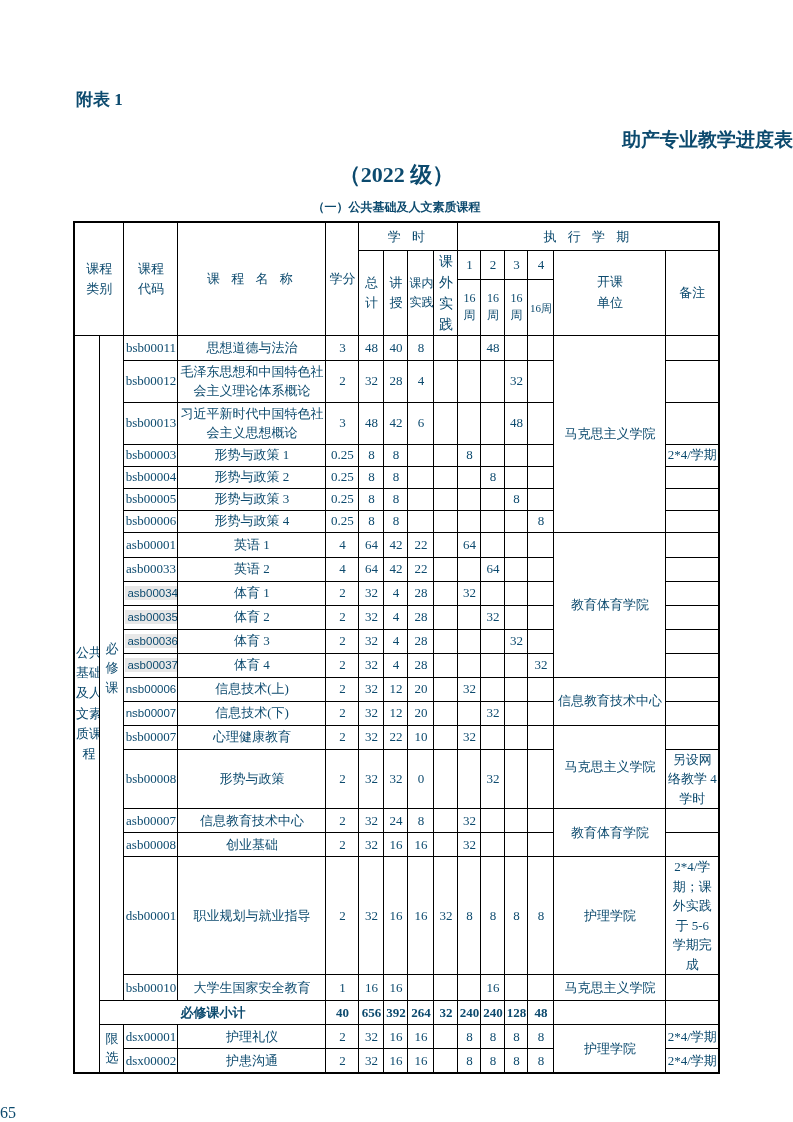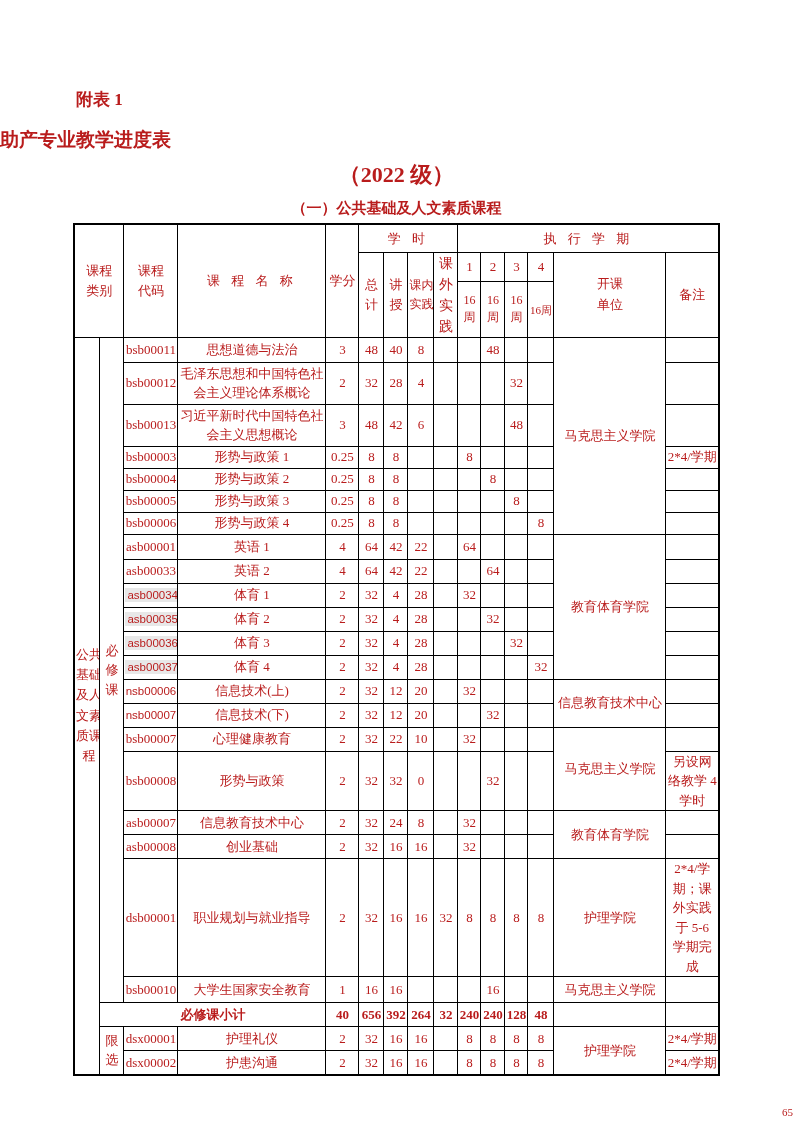--- a/index.html
+++ b/index.html
@@ -2,29 +2,29 @@
 <html><head>
 <meta charset="utf-8">
 <style>
   * { margin:0; padding:0; box-sizing:border-box; }
   html,body { background:#888; }
   .page {
     position:relative;
     width:793px; height:1122px;
     margin:0 auto;
     background:#fff;
-    color:#b91c1c;
+    color:#0c4a6e;
     font-family:"Liberation Serif","DejaVu Serif",serif;
     padding-top:88px;
     overflow:hidden;
   }
   .appendix { font-size:17px; font-weight:bold; margin-left:76px; }
-  .doc-title { text-align:left; font-size:19px; font-weight:bold; margin-top:16px; }
+  .doc-title { text-align:right; font-size:19px; font-weight:bold; margin-top:16px; }
   .doc-grade { text-align:center; font-size:22px; font-weight:bold; margin-top:7px; }
-  .doc-section { text-align:center; font-size:15px; font-weight:bold; margin-top:9px; margin-bottom:5px; }
+  .doc-section { text-align:center; font-size:12px; font-weight:bold; margin-top:9px; margin-bottom:5px; }
 
   table.sched {
     table-layout:fixed;
     border-collapse:collapse;
     width:645px;
     margin:0 auto;
     border:2px solid #000;
   }
   table.sched td {
     border:1px solid #000;
@@ -50,21 +50,21 @@
     margin-top:16px;
   }
   .sans {
     font-family:"Liberation Sans","DejaVu Sans",sans-serif;
     font-size:11.5px;
   }
   tr.subtotal td { font-weight:bold; }
   td.remark { font-size:12px; line-height:1.45; }
   td.name { font-size:13px; }
   td.unit { font-size:13px; }
-  .pageno { text-align:right; font-size:11px; margin-top:30px; }
+  .pageno { text-align:left; font-size:16px; margin-top:30px; }
 </style>
 </head>
 <body>
 
 <div class="page">
 
   <div class="appendix">附表 1</div>
   <div class="doc-title">助产专业教学进度表</div>
   <div class="doc-grade">（2022 级）</div>
   <div class="doc-section">（一）公共基础及人文素质课程</div>

